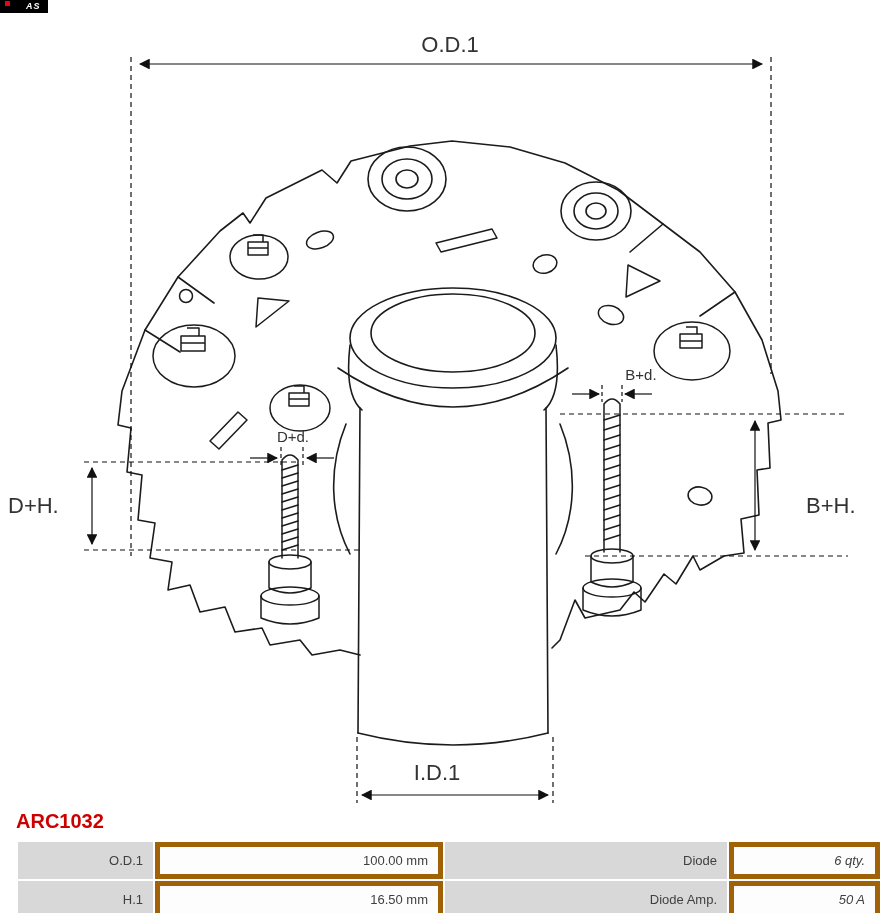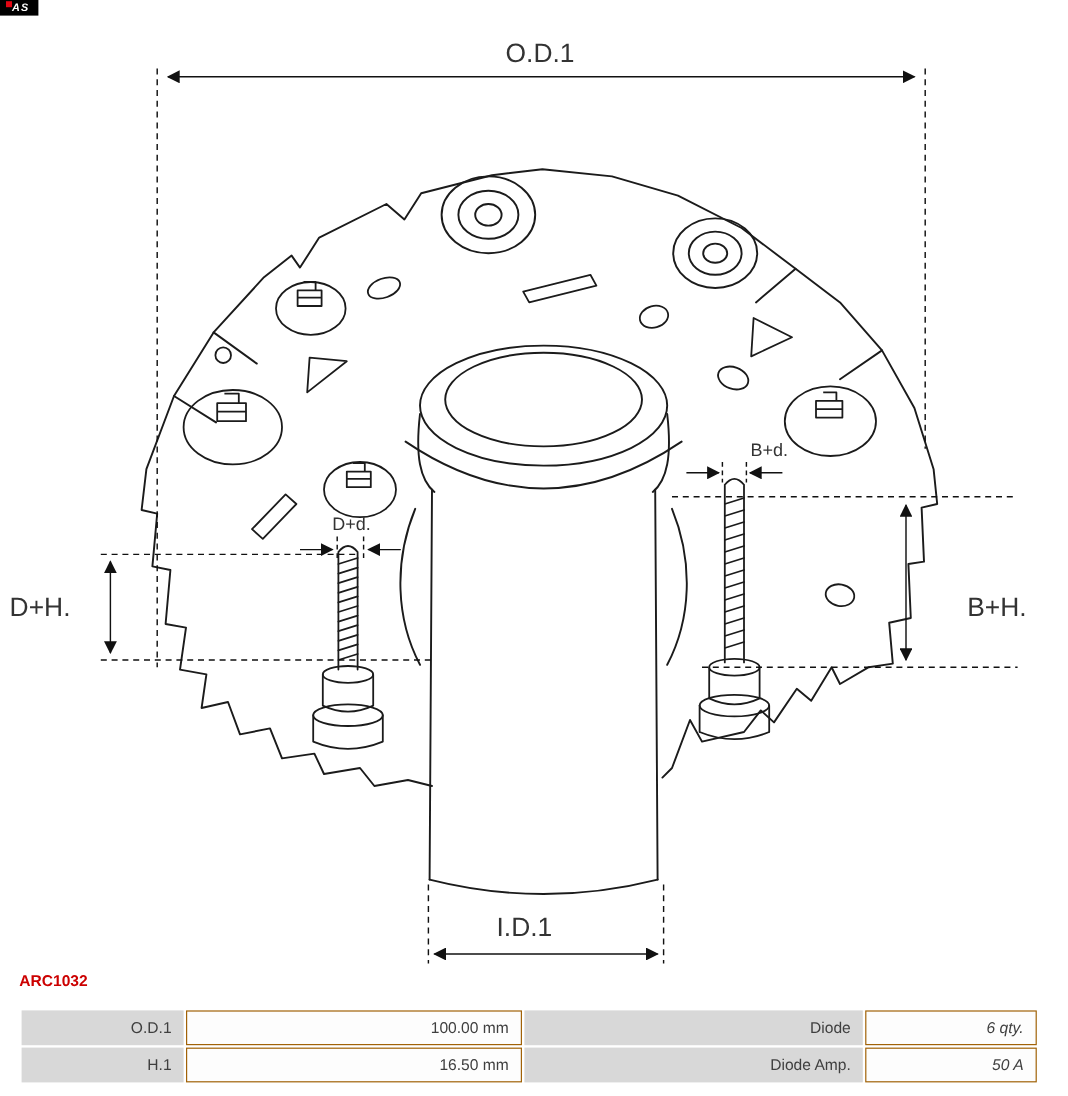--- a/index.html
+++ b/index.html
@@ -1,37 +1,37 @@
 <!DOCTYPE html>
 <html><head>
 <meta charset="utf-8">
 <style>
   html,body { margin:0; padding:0; background:#fff; }
   body { font-family:"Liberation Sans", sans-serif; }
   .page { position:relative; width:890px; height:913px; background:#fff; overflow:hidden; }
 
   .logo { position:absolute; top:0; left:0; background:#000; color:#fff;
           font-size:9px; font-weight:bold; font-style:italic; letter-spacing:1px;
-          padding:1px 7px 2px 5px; display:flex; align-items:flex-start; gap:0; }
+          padding:1px 7px 2px 5px; display:flex; align-items:flex-start; gap:16px; }
   .logo .logo-accent { display:inline-block; width:5px; height:5px; background:#e30613; }
 
   svg.drawing { position:absolute; top:0; left:0; }
   svg text { font-family:"Liberation Sans", sans-serif; fill:#333; }
   .dim-lg { font-size:22px; }
   .dim-sm { font-size:15px; }
 
   .part-code { position:absolute; left:16px; top:810px; color:#cc0000;
-               font-size:13px; font-weight:700; }
+               font-size:20px; font-weight:700; }
 
   table.specs { position:absolute; left:16px; top:840px; border-collapse:separate;
                 border-spacing:2px; table-layout:fixed; }
   table.specs td { height:27px; padding:0 10px; text-align:right; font-size:13px;
                    color:#3f3f3f; vertical-align:middle; white-space:nowrap; overflow:hidden; }
   td.lbl { background:#d8d8d8; }
-  td.val { background:#fdfdfd; border:1px solid #a16207; }
+  td.val { background:#fdfdfd; border:5px solid #a16207; }
   .c1 { width:115px; } .c2 { width:258px; } .c3 { width:262px; } .c4 { width:121px;font-style:italic; }
 </style>
 </head>
 <body>
 
 <div class="page">
 
   <div class="logo">
     <span class="logo-accent"></span>
     <span>AS</span>

